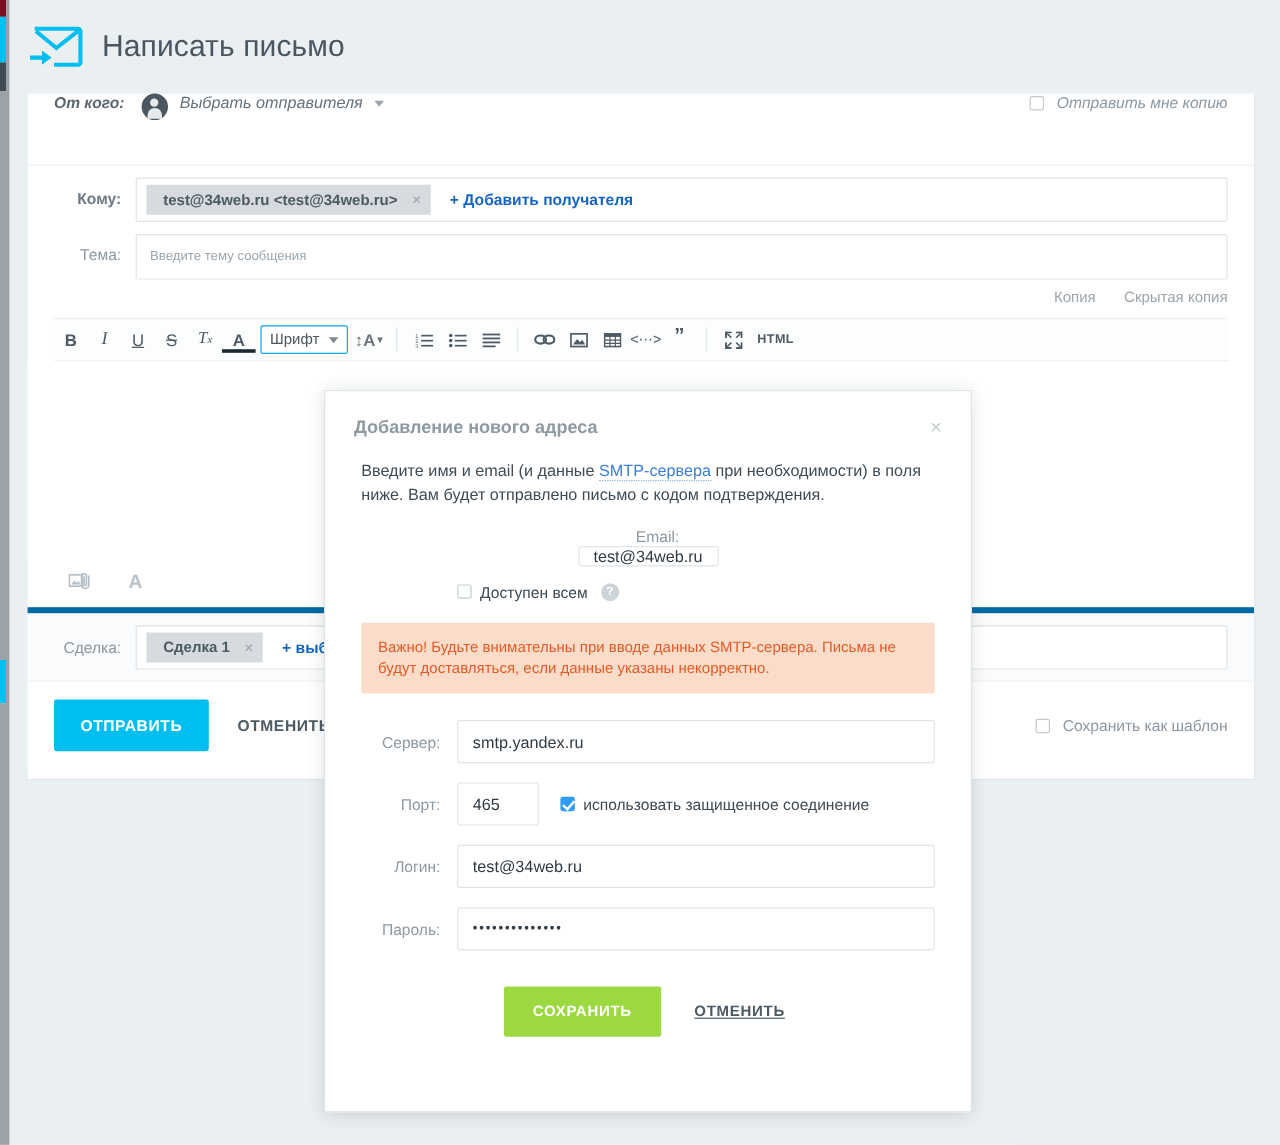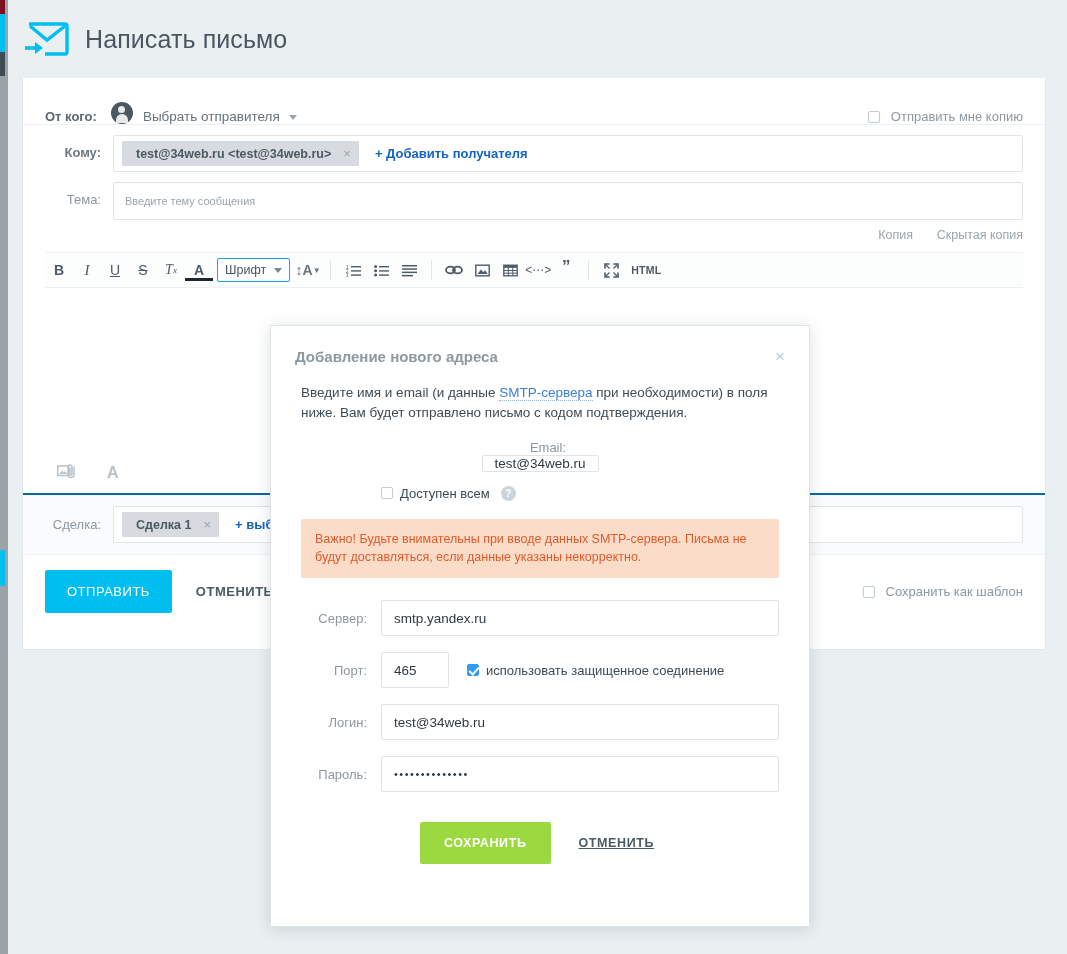--- a/index.html
+++ b/index.html
@@ -55,22 +55,23 @@
     border:solid #fff; border-width:0 2px 2px 0; transform:rotate(42deg);
   }
   .flame { margin-left:8px; font-size:16px; color:#f4622a; line-height:1; }
 
   
   #compose-card {
     position:absolute; left:22px; top:78px; width:1024px; height:572px;
     background:#fff; border:1px solid #e2e7ea; border-top:none;
   }
   .row-from {
-    height:47px; display:flex; align-items:flex-end; padding:0 22px;
+    height:60px; display:flex; align-items:flex-start; padding:0 22px;
     border-bottom:1px solid #eef1f3;
+    font-style:italic;
   }
   .lbl { color:#5a6772; font-weight:bold; font-size:13px; }
   .lbl-light { color:#8c98a2; font-size:13px; font-weight:normal; }
   #avatar {
     width:22px;height:22px;border-radius:50%;background:#4b5862;margin-left:14px;
     position:relative; flex:0 0 auto;
   }
   #avatar::before {
     content:""; position:absolute; left:7.5px; top:4px; width:7px;height:7px;
     border-radius:50%; background:#e6eaec;
@@ -124,31 +125,31 @@
   .tb.html { font-size:10.5px; font-weight:bold; letter-spacing:.3px; width:auto; padding:0 6px;}
 
   #editor-body { height:165px; background:#fff; }
   #editor-tools {
     margin:0 22px; height:40px; display:flex; align-items:center; gap:30px;
     padding-left:12px;
   }
   #editor-tools .et { color:#b9c2c9; cursor:pointer; }
 
   .row-deal {
-    border-top:2px solid #0369a1; background:#fafbfc;
+    border-top:5px solid #0369a1; background:#fafbfc;
     display:flex; align-items:center; padding:12px 22px; height:61px;
   }
   .row-deal .lbl-cell { width:68px; text-align:right; padding-right:12px; color:#8c98a2; font-size:13px;}
 
   #footer-bar {
     border-top:1px solid #eef1f3; height:74px; display:flex; align-items:center;
     padding:0 22px; background:#fff;
   }
   #send-btn {
-    background:#00bff0; color:#fff; font-weight:normal; font-size:13px;
+    background:#00bff0; color:#fff; font-weight:bold; font-size:13px;
     letter-spacing:.5px; border:none; padding:14px 22px; border-radius:2px; cursor:pointer;
     font-family:inherit;
   }
   #cancel-btn {
     background:none;border:none; color:#4c5a64; font-weight:bold; font-size:13px;
     letter-spacing:.5px; margin-left:18px; cursor:pointer; font-family:inherit;
   }
   #save-tpl { margin-left:auto; color:#8c98a2; font-size:13px; }
 
   

